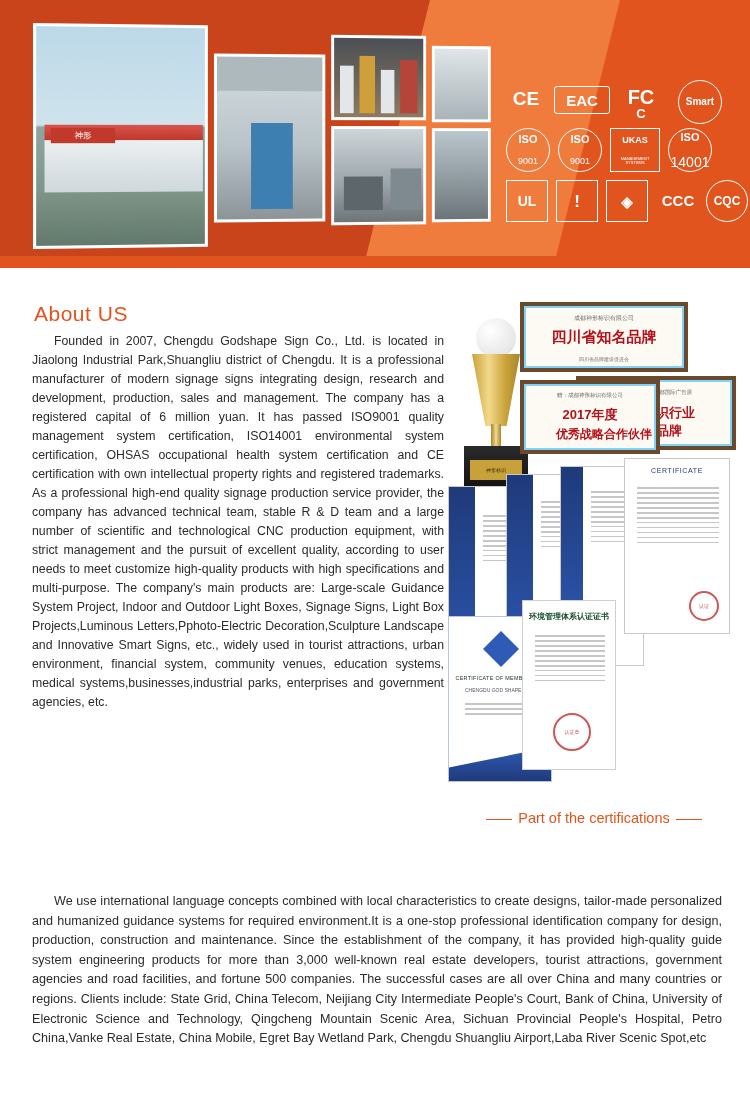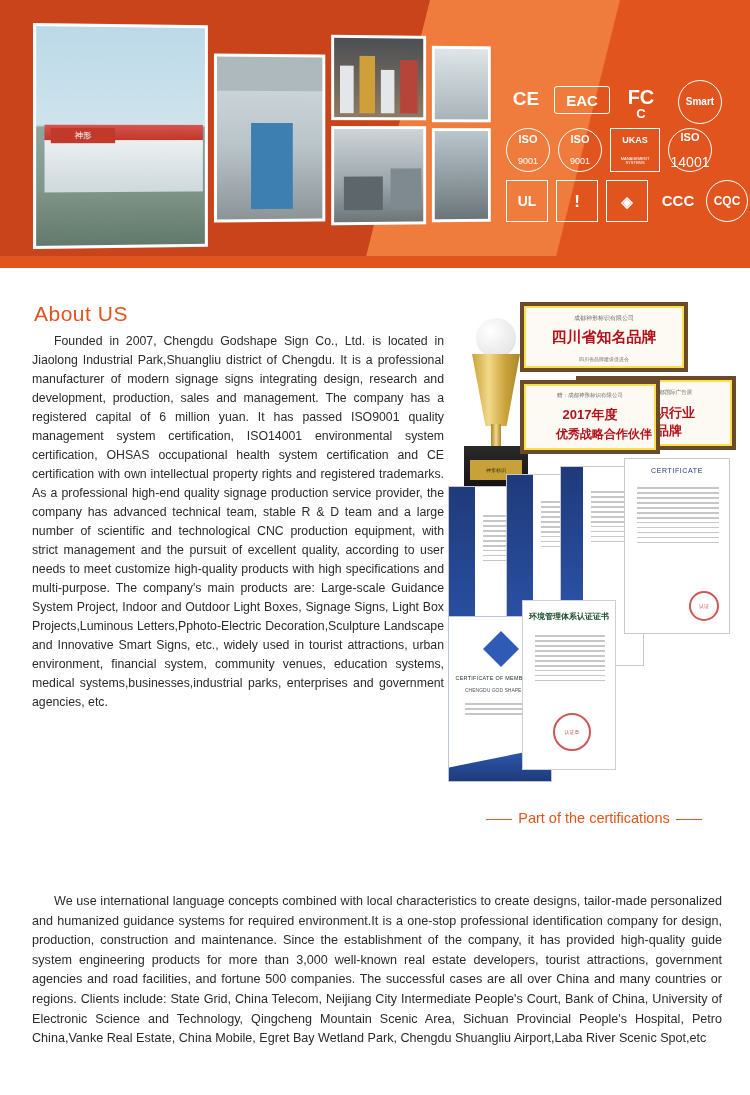--- a/index.html
+++ b/index.html
@@ -172,21 +172,21 @@
   }
   .cert-gallery {
     position: absolute;
     left: 448px;
     top: 18px;
     width: 290px;
     height: 512px;
   }
   .frame {
     position: absolute;
-    background: #fde047;
+    background: #7dd3fc;
     border: 4px solid #6b4a2b;
     box-sizing: border-box;
     overflow: hidden;
   }
   .frame .inner {
     position: absolute;
     inset: 2px;
     background: #fdfaf3;
   }
   .frame .cn {

